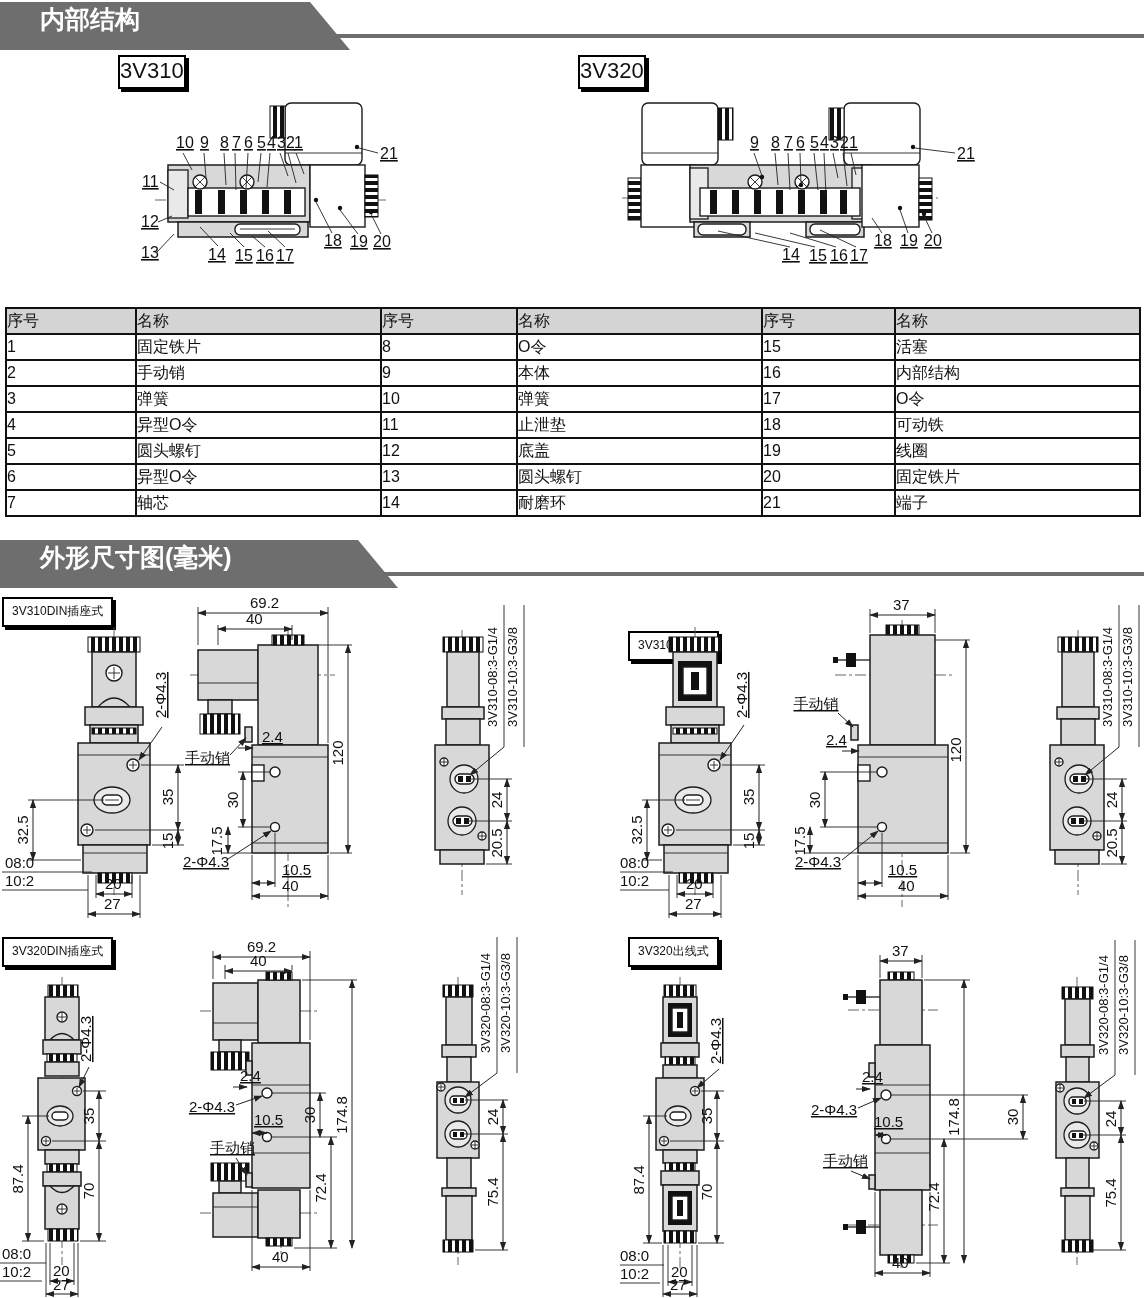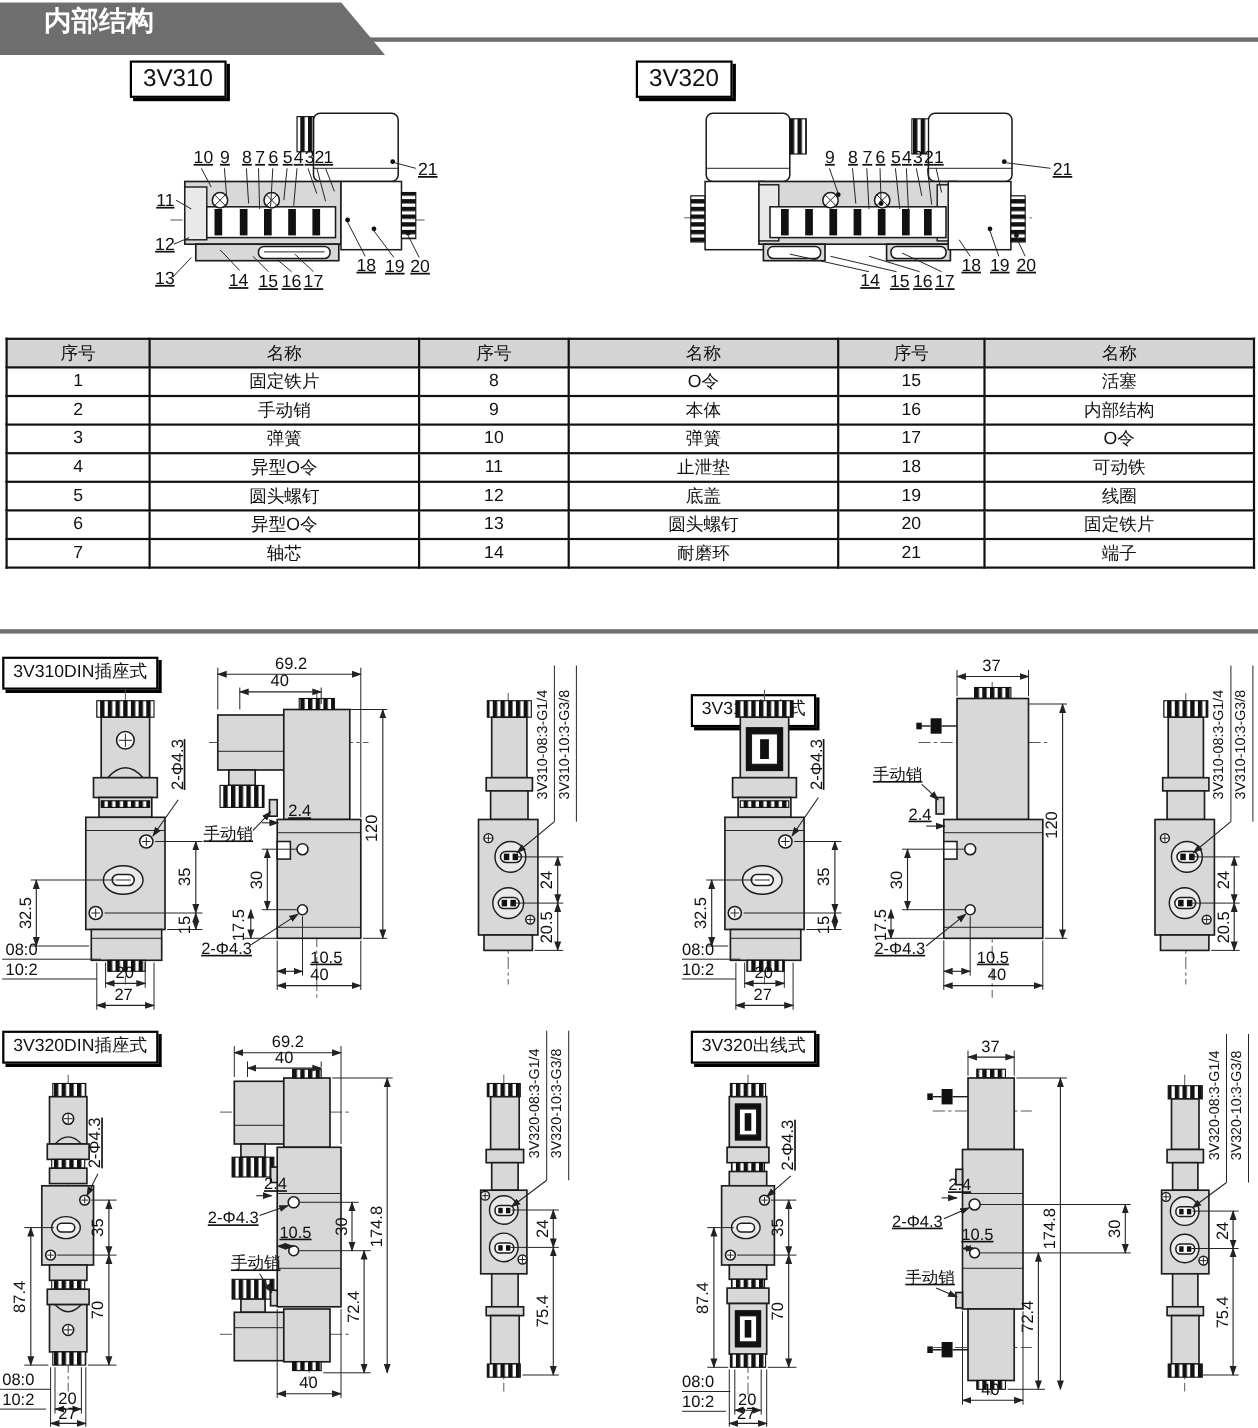--- a/index.html
+++ b/index.html
@@ -1,37 +1,37 @@
 <!DOCTYPE html>
 <html><head>
 <meta charset="utf-8">
 <style>
 *{margin:0;padding:0;box-sizing:border-box}
 html,body{background:#fff}
 body{font-family:"Liberation Sans","DejaVu Sans",sans-serif;color:#111}
 .page{position:relative;width:1144px;height:1298px;background:#fff;overflow:hidden}
 .band{position:absolute;left:0;height:48px;background:#6e6e6e;color:#fff;font-size:25px;font-weight:bold;line-height:35px;padding-left:40px;clip-path:polygon(0 0,calc(100% - 40px) 0,100% 100%,0 100%)}
 .band-line{position:absolute;left:0;width:1144px;height:4px;background:#6e6e6e}
-.mlabel{position:absolute;background:#fff;border:2px solid #000;box-shadow:3px 3px 0 #000;font-size:22px;line-height:28px;padding:0 10px 2px}
-.plabel{position:absolute;background:#fff;border:2px solid #000;box-shadow:3px 3px 0 #000;font-size:16px;line-height:24px;padding:0 8px 2px}
+.mlabel{position:absolute;background:#fff;border:2px solid #000;box-shadow:3px 3px 0 #000;font-size:22px;line-height:28px;padding:0 0 2px}
+.plabel{position:absolute;background:#fff;border:2px solid #000;box-shadow:3px 3px 0 #000;font-size:12px;line-height:24px;padding:0 8px 2px}
 svg{position:absolute;overflow:visible}
 svg text{font-family:"Liberation Sans","DejaVu Sans",sans-serif;font-size:15px;fill:#111}
 .ct{font-size:16px;text-decoration:underline}
 .u{text-decoration:underline}
 .sm{font-size:13px}
 .g{fill:#d8d8d8;stroke:#1c1c1c;stroke-width:1.5}
 .g2{fill:#e9e9e9;stroke:#1c1c1c;stroke-width:1.3}
 .w{fill:#fff;stroke:#1c1c1c;stroke-width:1.4}
 .b{fill:#111;stroke:none}
 .ln{fill:none;stroke:#1c1c1c;stroke-width:1.3}
 .tn{fill:none;stroke:#222;stroke-width:0.9}
 .cl{fill:none;stroke:#555;stroke-width:0.9;stroke-dasharray:11 3 3 3}
 .dm{fill:none;stroke:#222;stroke-width:1;marker-start:url(#arr);marker-end:url(#arr)}
 .dm1{fill:none;stroke:#222;stroke-width:1;marker-end:url(#arr)}
-table.parts{position:absolute;left:5px;top:307px;width:1134px;border-collapse:collapse;table-layout:fixed;font-size:16px;text-align:center;background:#fff}
+table.parts{position:absolute;left:5px;top:307px;width:1134px;border-collapse:collapse;table-layout:fixed;font-size:16px;text-align:left;background:#fff}
 table.parts th,table.parts td{border:2px solid #111;height:26px;font-weight:normal;padding:0}
 table.parts th{background:#d4d4d4}
 </style>
 </head>
 <body>
 
 <div class="page">
 
 <svg width="0" height="0">
   <defs>
@@ -292,20 +292,23 @@
           <td>轴芯</td>
           <td>14</td>
           <td>耐磨环</td>
           <td>21</td>
           <td>端子</td>
         </tr>
   </tbody>
 </table>
 
 <div class="band-line" style="top:572px"></div>
+<div class="band" style="top:540px;width:398px">
+  <span>外形尺寸图(毫米)</span>
+</div>
 
 <div class="plabel" style="left:2px;top:597px">3V310DIN插座式</div>
 <div class="plabel" style="left:628px;top:631px">3V310出线式</div>
 <div class="plabel" style="left:2px;top:937px">3V320DIN插座式</div>
 <div class="plabel" style="left:628px;top:937px">3V320出线式</div>
 
 <svg style="left:0;top:595px" width="580" height="345" viewBox="0 0 580 345">
   <g>
     <line class="cl" x1="114" y1="32" x2="114" y2="300"></line>
     <rect x="88" y="42" width="52" height="15" fill="url(#thr)" stroke="#111"></rect>

